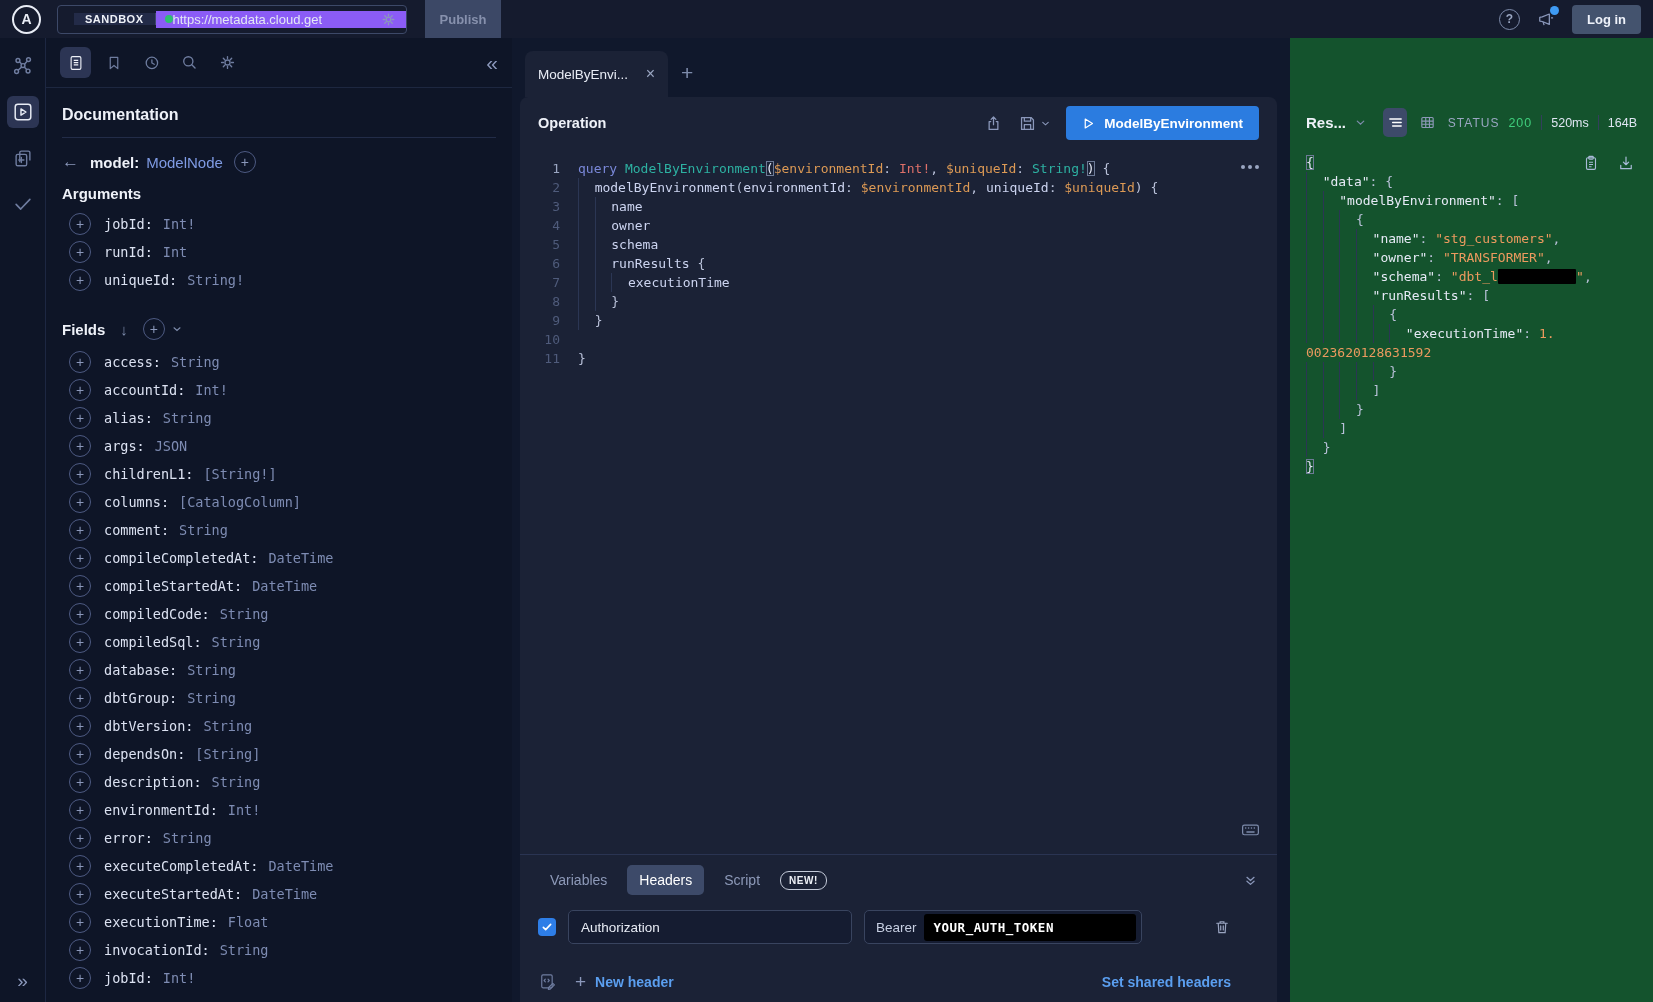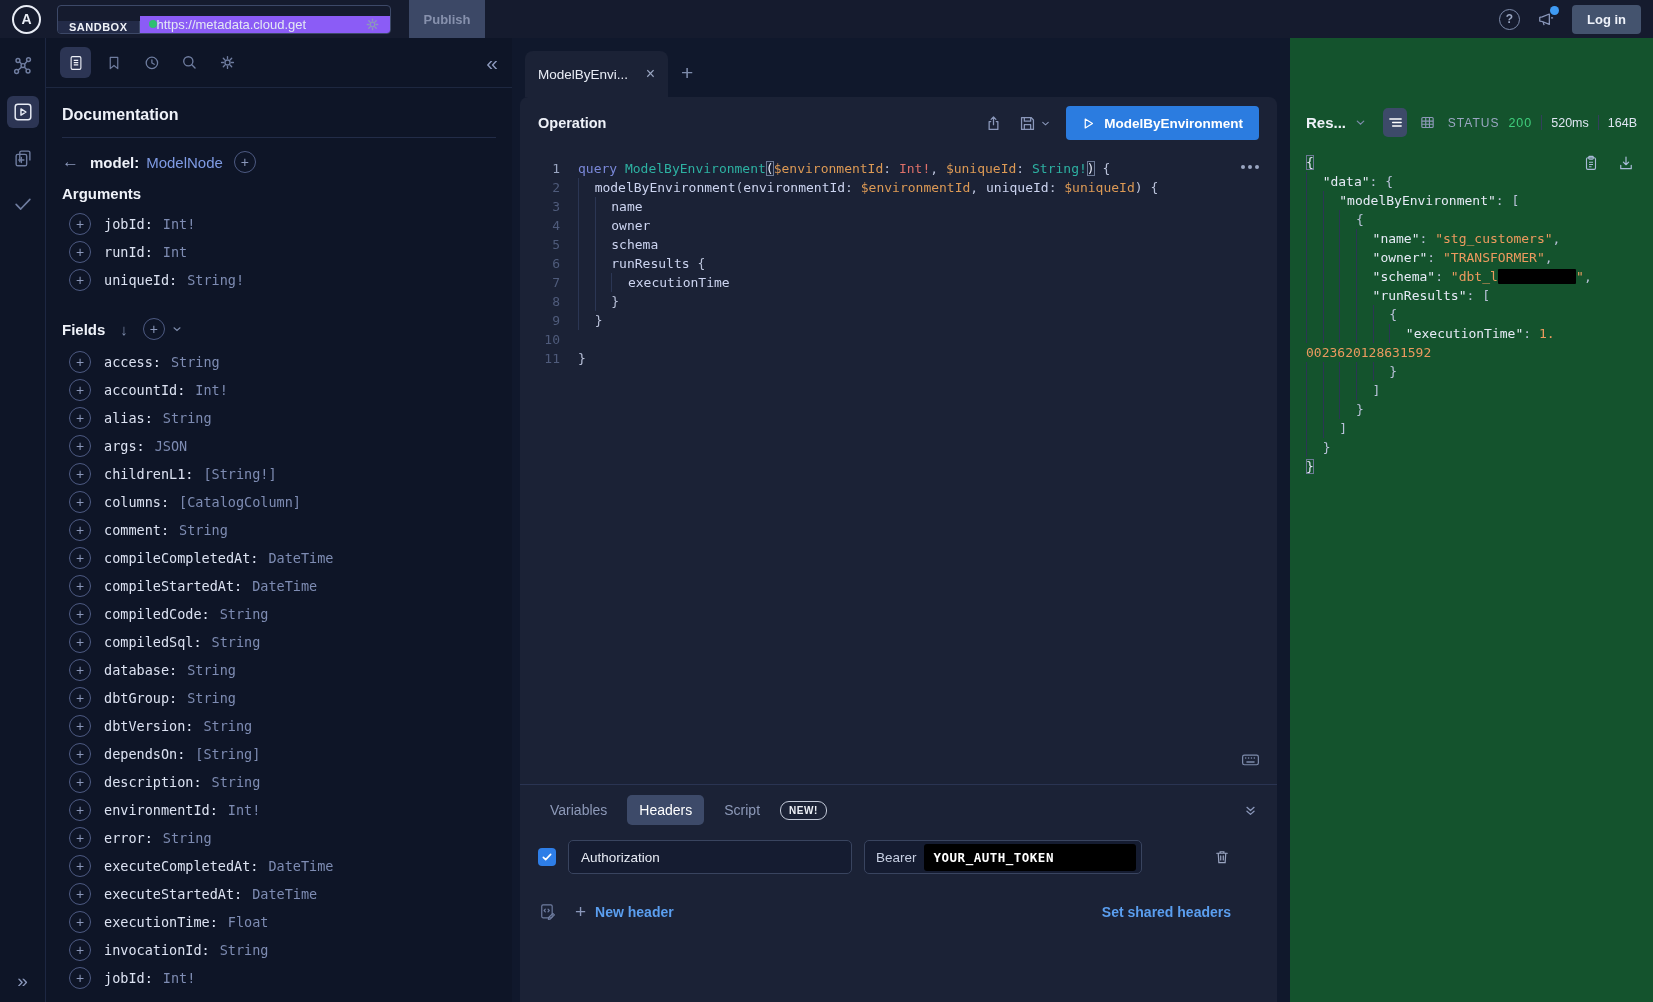--- a/index.html
+++ b/index.html
@@ -7,21 +7,21 @@
     width:1653px;height:1002px;overflow:hidden;position:relative;
     background:#0e1527;color:#dfe4f0;
     font-family:"Liberation Sans",sans-serif;font-size:14px;
   }
   svg{display:block;}
   .ico{color:#6f7da0;}
   
   .topbar{height:38px;background:#151b2e;display:flex;align-items:center;padding:0 12px;gap:10px;}
   .logo{width:25px;height:25px;border:2px solid #e8ecf5;border-radius:50%;display:flex;align-items:center;justify-content:center;
         font-weight:bold;font-size:14px;color:#e8ecf5;}
-  .url-group{display:flex;align-items:flex-end;height:27px;border:1px solid #3d4968;border-radius:4px;overflow:hidden;margin-left:6px;}
+  .url-group{display:flex;align-items:center;height:27px;border:1px solid #3d4968;border-radius:4px;overflow:hidden;margin-left:6px;padding-left:16px;}
   .sandbox-chip{background:#232b48;display:flex;align-items:center;padding:0 11px;font-size:11px;font-weight:bold;
         letter-spacing:.5px;color:#eef1f7;border-right:1px solid #3d4968;}
   .url-box{display:flex;align-items:center;gap:0;padding:0 9px;background:#8b5cf6;width:232px;}
   .green-dot{width:8px;height:8px;border-radius:50%;background:#2fbf71;flex:none;}
   .url-text{font-size:13px;color:#e3e8f4;white-space:nowrap;overflow:hidden;flex:1;}
   .publish-btn{background:#3c4866;color:#8791ad;font-size:13px;font-weight:bold;padding:22px 15px;border-radius:4px;margin-left:8px;}
   .topbar-right{margin-left:auto;display:flex;align-items:center;gap:16px;}
   .help-circle{width:19px;height:19px;border:1.5px solid #7e8cac;border-radius:50%;color:#9aa6c2;
         display:flex;align-items:center;justify-content:center;font-size:12px;font-weight:bold;}
   .megaphone-wrap{position:relative;color:#8b98bb;}
@@ -79,21 +79,21 @@
   .guide{display:inline-block;width:2ch;height:19px;vertical-align:top;border-left:1px solid #2b3654;}
   .tk-kw{color:#7a88d9;} .tk-op{color:#2db1a2;} .tk-var{color:#dd9a55;} .tk-tint{color:#de7069;}
   .tk-tstr{color:#2db1a2;} .tk-fld{color:#ccd4f0;} .tk-pun{color:#b9c1d9;}
   .tk-bx{color:#e5e9f5;box-shadow:inset 0 0 0 1px #6d7a96;}
   .tk-key{color:#e6eaf6;} .tk-str{color:#ec9a5f;} .tk-num{color:#ec9a5f;}
   .tk-redact{background:#000;color:transparent;border-radius:1px;}
   .dots-menu{position:absolute;top:16px;right:18px;display:flex;gap:3px;}
   .dots-menu i{width:4px;height:4px;border-radius:50%;background:#9aa6c2;}
   .kbd-hint{position:absolute;bottom:14px;right:16px;color:#7e8cac;}
   
-  .bottom-panel{flex:none;border-top:1px solid #2a3452;padding:0 18px;height:218px;box-sizing:border-box;}
+  .bottom-panel{flex:none;border-top:1px solid #2a3452;padding:0 18px;height:148px;box-sizing:border-box;}
   .bp-tabs{height:50px;display:flex;align-items:center;gap:8px;}
   .bp-tab{padding:7px 12px;font-size:14px;color:#8d99b8;border-radius:5px;}
   .bp-tab.active{background:#3d4a69;color:#fff;font-weight:normal;}
   .new-badge{border:1.5px solid #c3cad9;color:#eef1f7;font-size:10px;font-weight:bold;letter-spacing:.5px;
         padding:3px 8px;border-radius:9px;}
   .bp-collapse{margin-left:auto;color:#8b98bb;}
   .header-row{display:flex;align-items:center;gap:12px;margin-top:5px;}
   .checkbox{width:18px;height:18px;flex:none;background:#2e7ee7;border-radius:4px;display:flex;align-items:center;justify-content:center;}
   .key-input{width:258px;height:32px;border:1px solid #39445f;border-radius:5px;background:#151c31;color:#e8ecf5;
         font-size:13.5px;padding:0 12px;font-family:"Liberation Sans",sans-serif;outline:none;}

